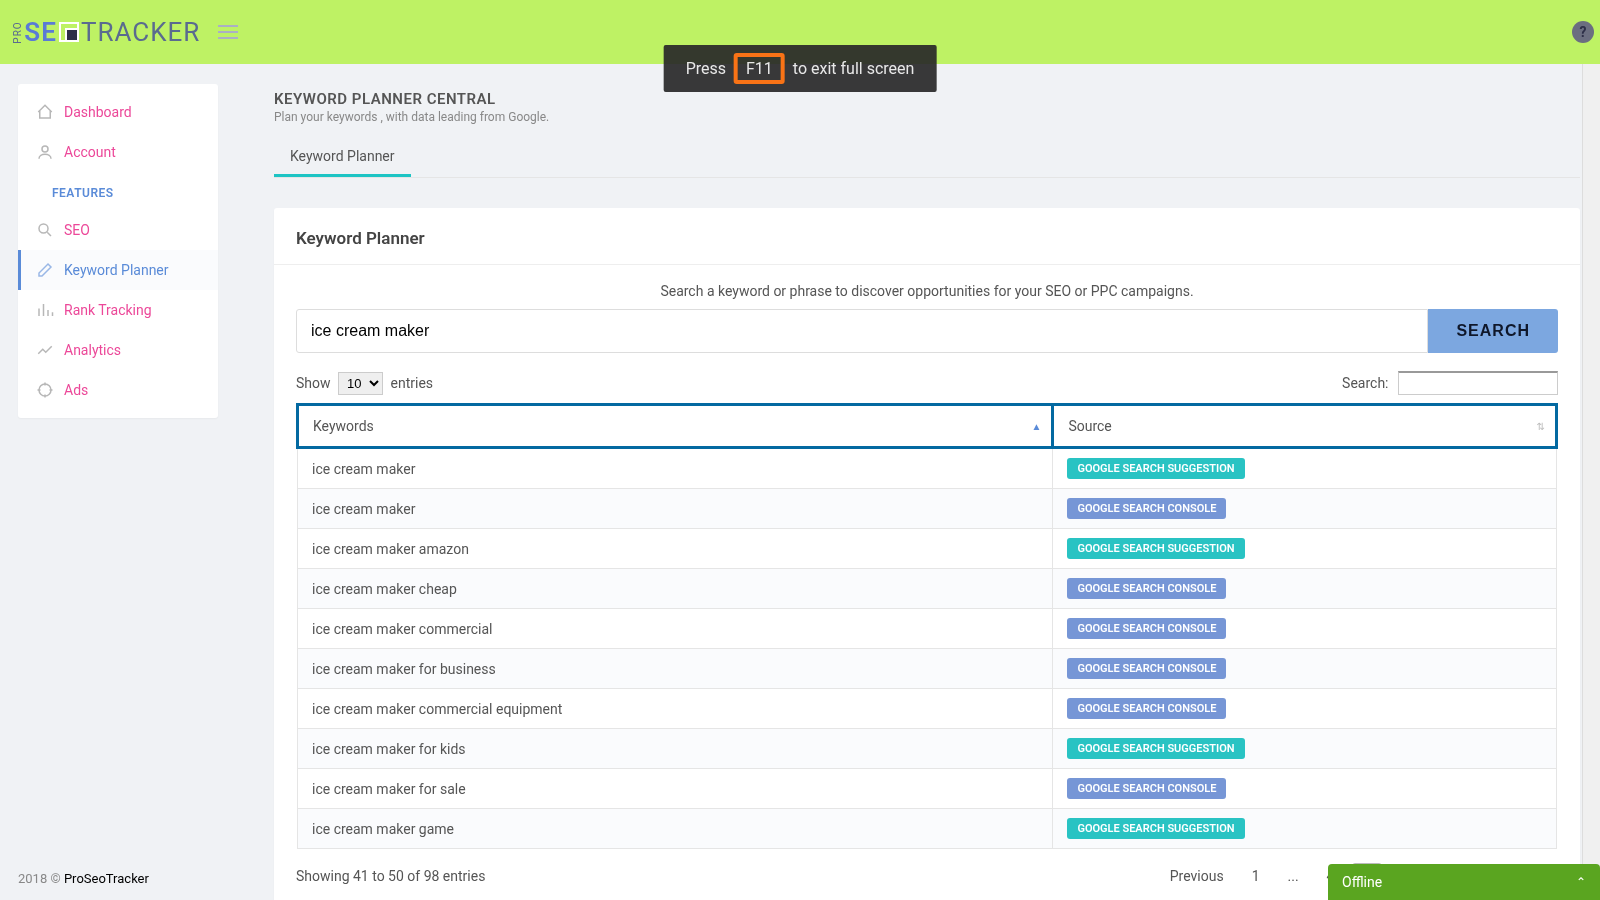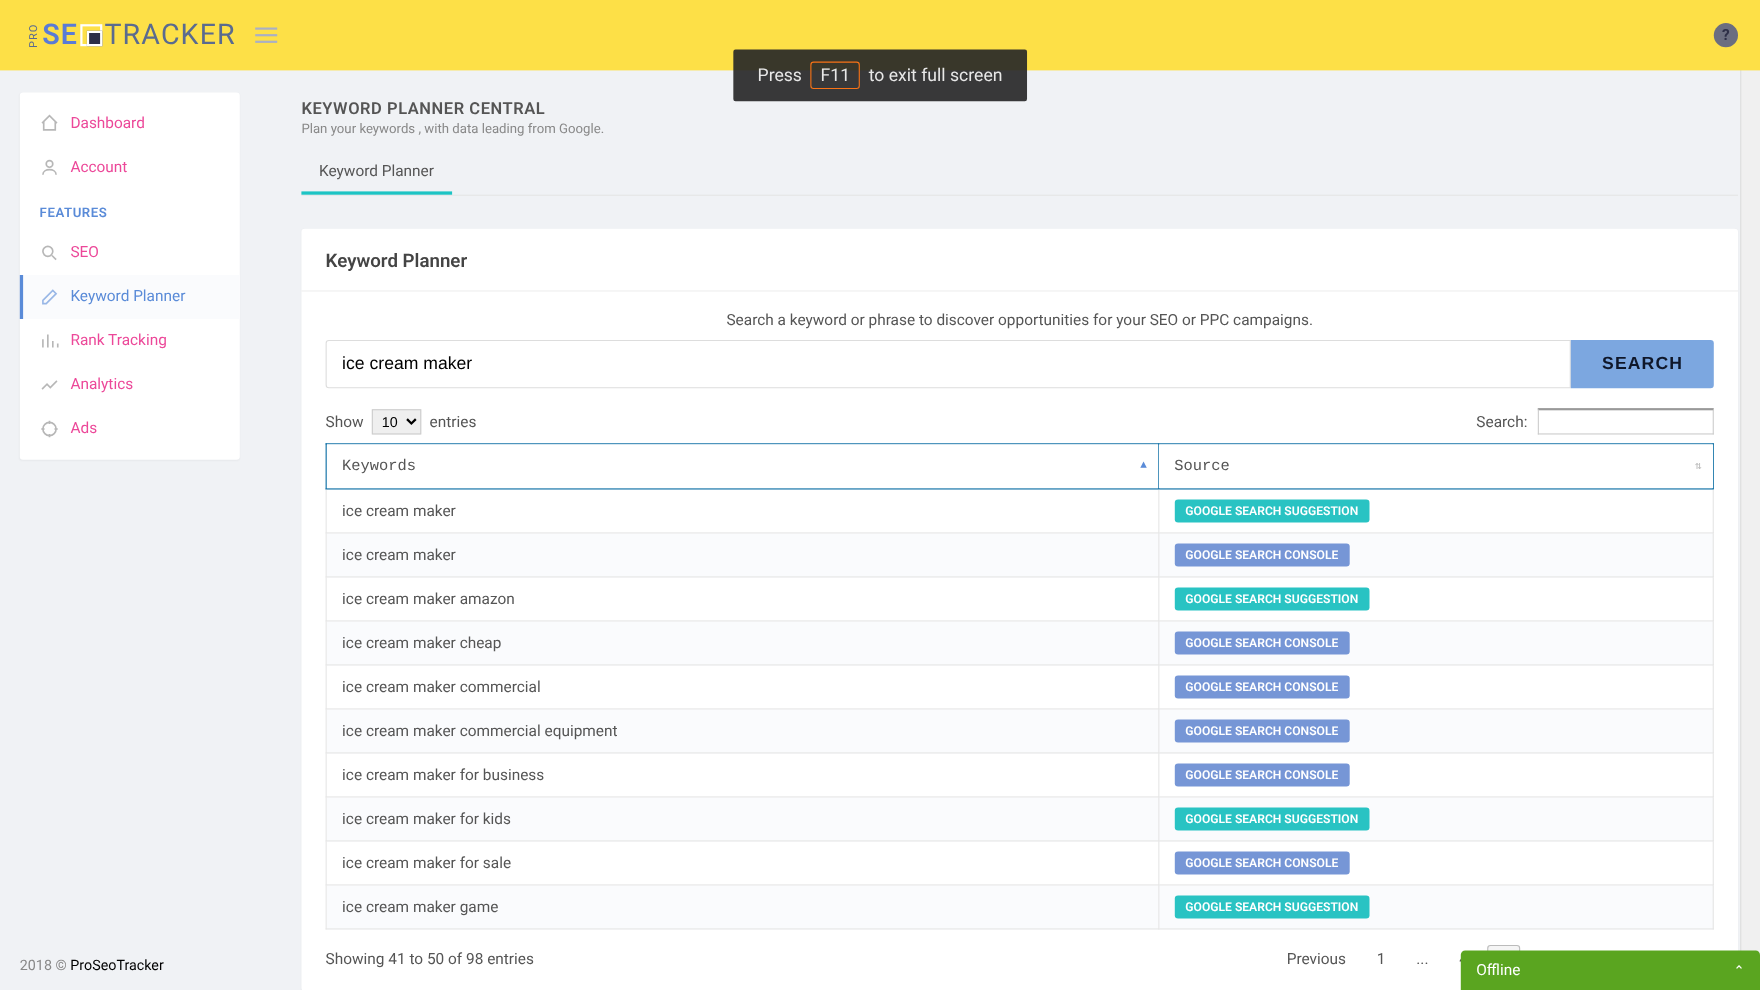--- a/index.html
+++ b/index.html
@@ -1,39 +1,39 @@
 <!DOCTYPE html>
 <html><head>
 <meta charset="utf-8">
 <style>
 * { box-sizing: border-box; margin: 0; padding: 0; }
 body { font-family: -apple-system, BlinkMacSystemFont, "Segoe UI", Roboto, "Helvetica Neue", Arial, sans-serif; background: #f0f2f5; color: #555; font-size: 14px; width: 1600px; height: 900px; overflow: hidden; position: relative; }
 
 
-.header { background: #fde047; height: 64px; display: flex; align-items: center; padding: 0 20px; position: relative; }
+.header { background: #bef264; height: 64px; display: flex; align-items: center; padding: 0 6px; position: relative; }
 .logo { font-size: 26px; font-weight: 400; color: #fff; letter-spacing: 1px; display: flex; align-items: center; }
 .logo-pro { font-size: 10px; transform: rotate(-90deg); color: #5a6b8f; margin-right: -4px; }
 .logo-se { color: #5a7bd6; font-weight: 600; }
 .logo-icon { display: inline-flex; width: 20px; height: 20px; border: 2px solid #fff; margin: 0 2px; position: relative; }
 .logo-icon::after { content:''; position:absolute; width:10px; height:10px; border:2px solid #fff; top:4px; left:4px; background:#2d2f47; }
 .logo-tracker { color: #5a6b8f; font-weight: 400; }
 .hamburger { margin-left: 18px; cursor: pointer; }
 .hamburger span { display: block; width: 20px; height: 2px; background: #aab0c4; margin: 4px 0; }
 .help-icon { margin-left: auto; width: 22px; height: 22px; border-radius: 50%; background: #6b6e80; color: #2d2f47; display: flex; align-items: center; justify-content: center; font-weight: bold; font-size: 14px; cursor: pointer; }
 
 
 .fs-toast { position: absolute; top: 45px; left: 50%; transform: translateX(-50%); background: rgba(40,40,40,0.92); color: #e8e8e8; padding: 14px 22px; font-size: 16px; border-radius: 2px; z-index: 100; }
-.fs-key { border: 1px solid #f97316; padding: 2px 8px; border-radius: 3px; margin: 0 4px; }
+.fs-key { border: 4px solid #f97316; padding: 2px 8px; border-radius: 3px; margin: 0 4px; }
 
 
 .sidebar { position: absolute; left: 18px; top: 84px; width: 200px; background: #fff; border-radius: 3px; box-shadow: 0 1px 2px rgba(0,0,0,0.04); padding: 8px 0; }
 .sidebar-item { display: flex; align-items: center; padding: 11px 18px; color: #ec4899; cursor: pointer; font-size: 14px; }
 .sidebar-item.active { color: #5a8bd8; border-left: 3px solid #5a8bd8; background: #fafbfd; padding-left: 15px; }
 .sidebar-item .icon { width: 18px; height: 18px; margin-right: 10px; opacity: 0.6; }
-.sidebar-section { font-size: 12px; font-weight: 600; color: #5a8bd8; padding: 14px 18px 10px; letter-spacing: 0.5px; }
+.sidebar-section { font-size: 12px; font-weight: 600; color: #5a8bd8; padding: 14px 18px 10px; letter-spacing: 0.5px; margin-left: 16px; }
 
 
 .main { position: absolute; left: 274px; top: 90px; right: 20px; }
 .page-title { font-size: 15px; font-weight: 600; color: #555; letter-spacing: 0.5px; }
 .page-sub { font-size: 12px; color: #888; margin-top: 2px; }
 .tabs { margin-top: 14px; border-bottom: 1px solid #e5e5e5; }
 .tab { display: inline-block; padding: 10px 16px; font-size: 14px; color: #555; border-bottom: 3px solid #1dc4c4; cursor: pointer; }
 
 .panel { background: #fff; border-radius: 3px; margin-top: 30px; padding: 20px 0 16px; box-shadow: 0 1px 2px rgba(0,0,0,0.04); }
 .panel-title { font-size: 17px; font-weight: 600; color: #444; padding: 0 22px 16px; border-bottom: 1px solid #eee; }
@@ -41,21 +41,21 @@
 .search-hint { text-align: center; font-size: 14px; color: #555; margin-bottom: 10px; }
 .search-row { display: flex; margin-bottom: 18px; }
 .search-input { flex: 1; border: 1px solid #ddd; padding: 12px 14px; font-size: 16px; border-radius: 3px 0 0 3px; outline: none; }
 .search-btn { background: #7ca7e0; color: #0f172a; border: none; padding: 0 28px; font-size: 16px; font-weight: 600; letter-spacing: 1px; cursor: pointer; border-radius: 0 3px 3px 0; }
 
 .table-controls { display: flex; justify-content: space-between; align-items: center; padding: 0 22px; font-size: 14px; color: #555; }
 .entries-select { border: 1px solid #ccc; padding: 2px 4px; margin: 0 4px; font-size: 13px; }
 .filter-input { border: 1px solid #ccc; border-top: 2px solid #999; padding: 3px 6px; width: 160px; margin-left: 6px; }
 
 table { width: calc(100% - 44px); margin: 8px 22px 0; border-collapse: collapse; }
-th { text-align: left; padding: 12px 14px; border: 1px solid #0369a1; background: #fff; font-weight: 400; color: #555; font-size: 14px; position: relative; font-family: Liberation Mono, monospace; }
+th { text-align: left; padding: 12px 14px; border: 3px solid #0369a1; background: #fff; font-weight: 400; color: #555; font-size: 14px; position: relative; }
 th .sort { position: absolute; right: 10px; top: 50%; transform: translateY(-50%); font-size: 10px; color: #5a8bd8; }
 th .sort-neutral { position: absolute; right: 10px; top: 50%; transform: translateY(-50%); font-size: 10px; color: #bbb; }
 td { padding: 9px 14px; border: 1px solid #e5e5e5; font-size: 14px; color: #555; }
 tr:nth-child(even) td { background: #fafbfd; }
 .badge { display: inline-block; padding: 4px 10px; border-radius: 3px; font-size: 11px; font-weight: 600; color: #fff; }
 .badge-suggestion { background: #29c3c3; }
 .badge-console { background: #7696d6; }
 
 .table-footer { display: flex; justify-content: space-between; align-items: center; padding: 14px 22px 0; font-size: 14px; color: #555; }
 .pagination { display: flex; gap: 8px; align-items: center; }
@@ -217,25 +217,25 @@
           </tr>
           <tr>
             <td>ice cream maker cheap</td>
             <td><span class="badge badge-console">GOOGLE SEARCH CONSOLE</span></td>
           </tr>
           <tr>
             <td>ice cream maker commercial</td>
             <td><span class="badge badge-console">GOOGLE SEARCH CONSOLE</span></td>
           </tr>
           <tr>
+            <td>ice cream maker for business</td>
+            <td><span class="badge badge-console">GOOGLE SEARCH CONSOLE</span></td>
+          </tr>
+          <tr>
             <td>ice cream maker commercial equipment</td>
-            <td><span class="badge badge-console">GOOGLE SEARCH CONSOLE</span></td>
-          </tr>
-          <tr>
-            <td>ice cream maker for business</td>
             <td><span class="badge badge-console">GOOGLE SEARCH CONSOLE</span></td>
           </tr>
           <tr>
             <td>ice cream maker for kids</td>
             <td><span class="badge badge-suggestion">GOOGLE SEARCH SUGGESTION</span></td>
           </tr>
           <tr>
             <td>ice cream maker for sale</td>
             <td><span class="badge badge-console">GOOGLE SEARCH CONSOLE</span></td>
           </tr>

